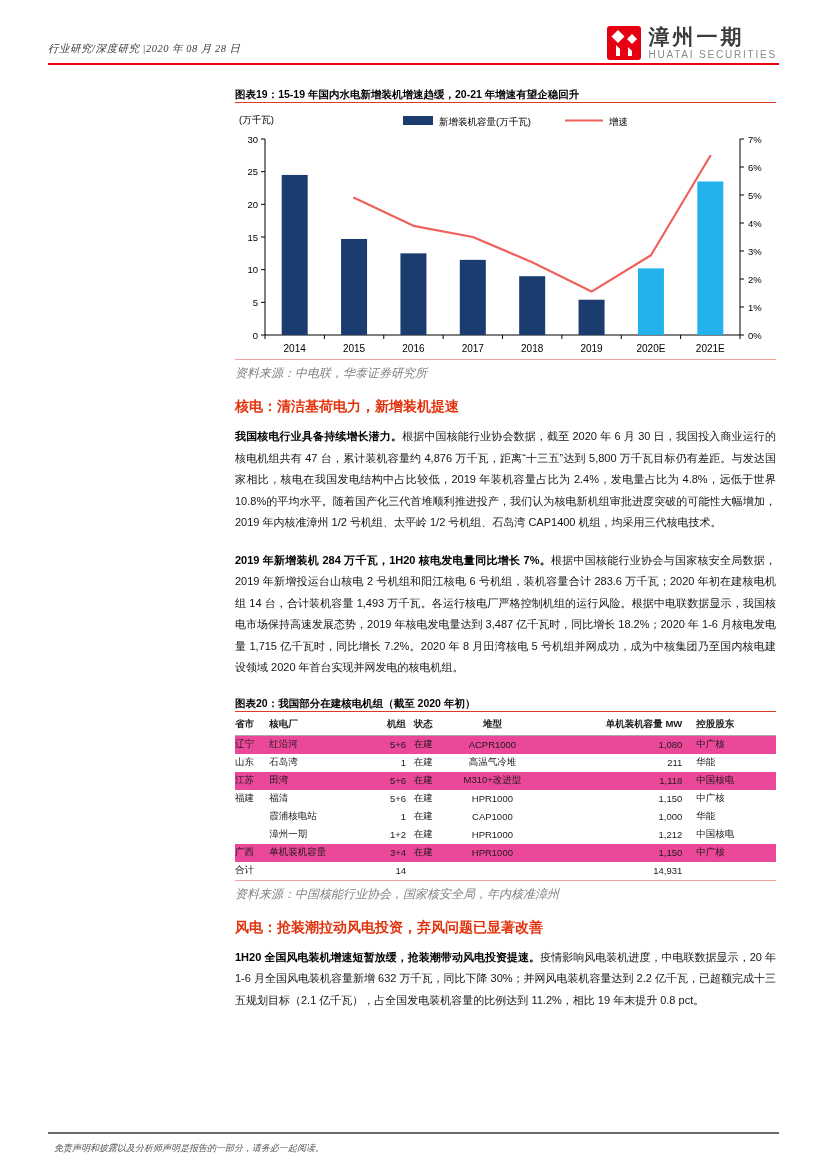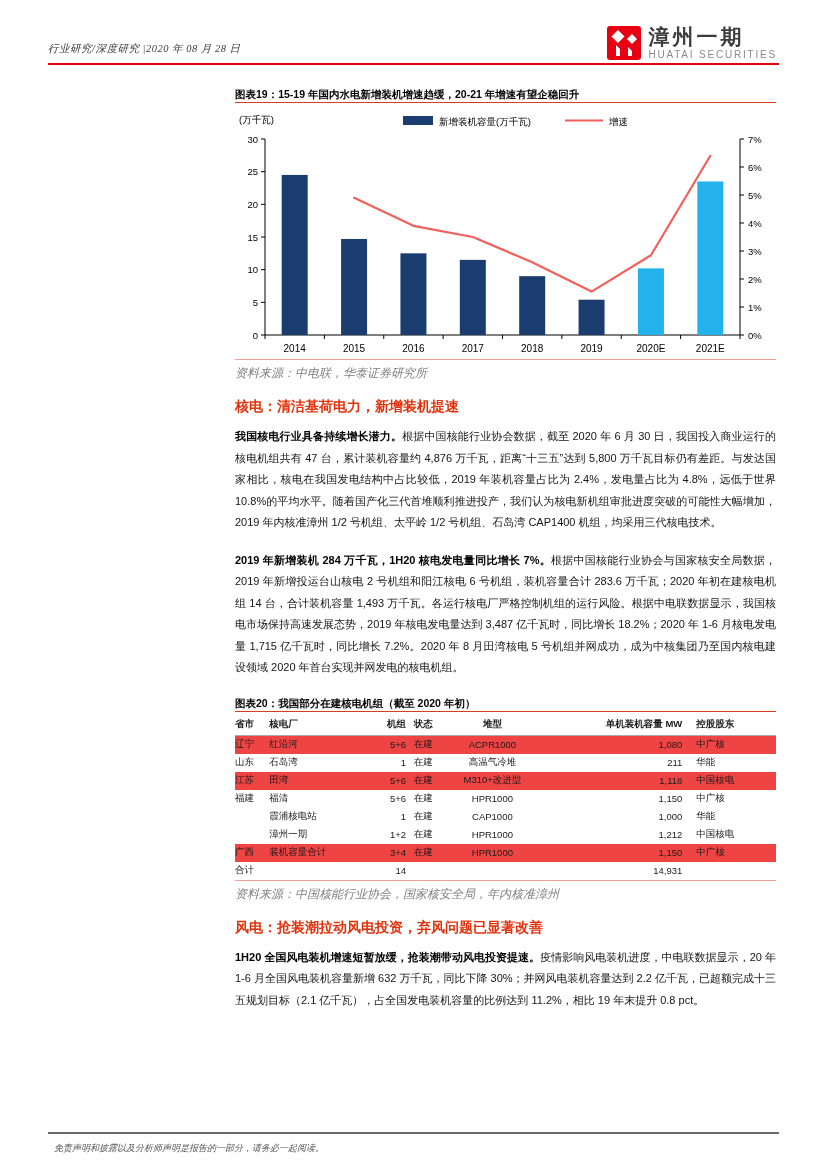--- a/index.html
+++ b/index.html
@@ -27,21 +27,21 @@
   p.body + p.body{margin-top:16px;}
   p.body b{color:#000;}
   #chart-svg{display:block;margin-top:4px;}
   #chart-svg text{font-family:"Liberation Sans","DejaVu Sans",sans-serif;}
 
   
   .fig20{margin-top:18px;}
   table{width:100%;border-collapse:collapse;font-size:9.5px;color:#1a1a1a;margin-top:2px;}
   th{font-weight:bold;text-align:left;padding:4px 0;border-bottom:1px solid #aaa;white-space:nowrap;}
   td{padding:2.5px 0;white-space:nowrap;}
-  tr.shaded td{background:#ef4444;}
+  tr.shaded td{background:#ec4899;}
   th:nth-child(3),td:nth-child(3){text-align:right;}
   th:nth-child(4),td:nth-child(4){text-align:center;}
   th:nth-child(5),td:nth-child(5){text-align:center;}
   th:nth-child(6),td:nth-child(6){text-align:right;}
   th:nth-child(7),td:nth-child(7){text-align:left;padding-left:14px;}
 
   
   .ftr-rule{position:absolute;left:48px;right:48px;top:1132px;height:2px;background:#6b6b6b;}
   .ftr-text{position:absolute;left:54px;top:1142px;font-family:"Liberation Serif","DejaVu Serif",serif;
             font-style:italic;font-size:9px;color:#555;}
@@ -221,21 +221,21 @@
               <td></td>
               <td>漳州一期</td>
               <td>1+2</td>
               <td>在建</td>
               <td>HPR1000</td>
               <td>1,212</td>
               <td>中国核电</td>
             </tr>
             <tr class="shaded">
               <td>广西</td>
-              <td>装机容量合计</td>
+              <td>单机装机容量</td>
               <td>3+4</td>
               <td>在建</td>
               <td>HPR1000</td>
               <td>1,150</td>
               <td>中广核</td>
             </tr>
             <tr>
               <td>合计</td>
               <td></td>
               <td>14</td>

